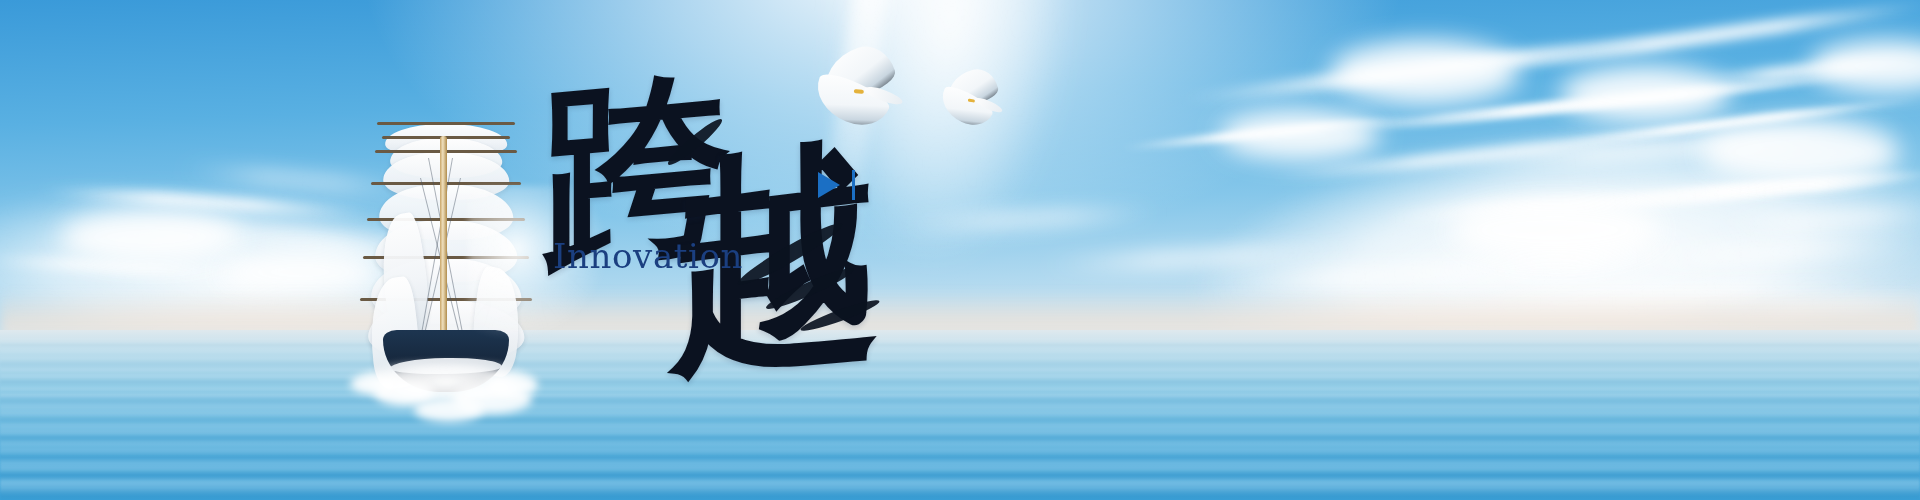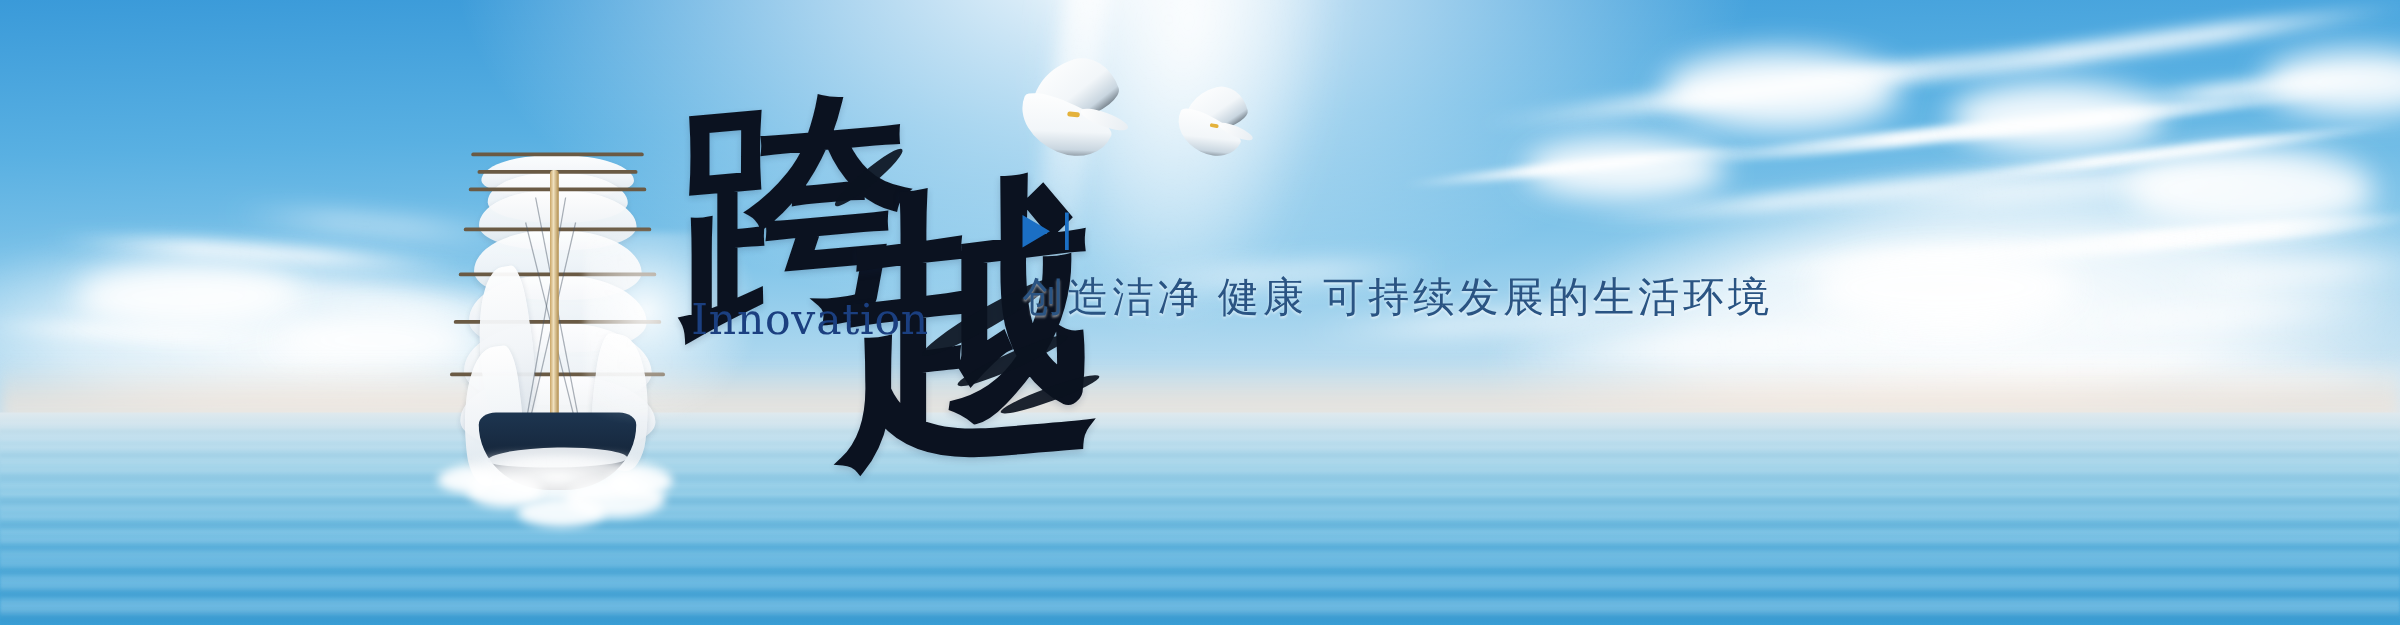--- a/index.html
+++ b/index.html
@@ -240,16 +240,15 @@
       <div class="calli-stroke" style="left: 250px; top: 214px; width: 84px; height: 11px; transform: rotate(-20deg); opacity: 0.92;"></div>
     </div>
 
   <div class="innovation">Innovation</div>
 
   <div class="tagwrap">
     <div class="tag1row">
       <span class="tri"></span>
       <span class="vbar"></span>
     </div>
-    <div class="tag2">创造洁净  健康  可持续发展的生活环境</div>
   </div>
 
 </div>
 
 </body></html>

